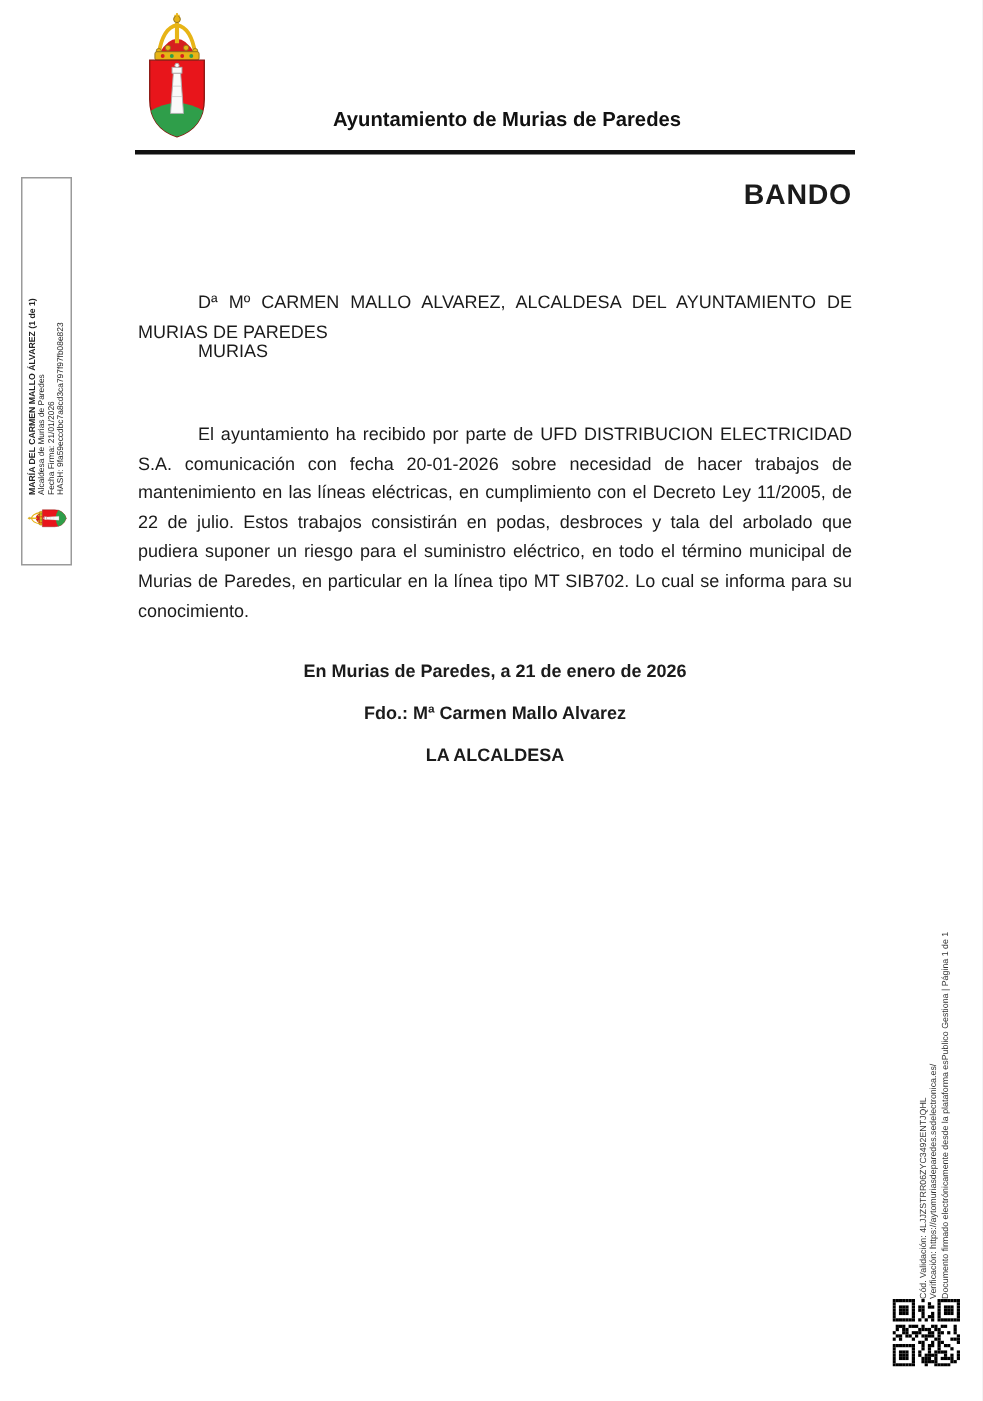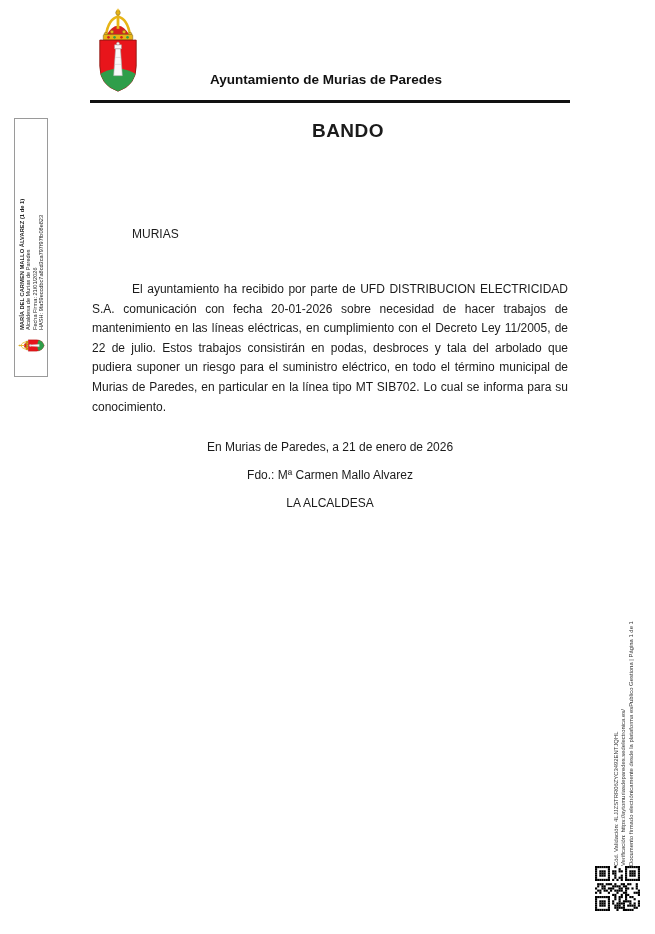--- a/index.html
+++ b/index.html
@@ -1,33 +1,33 @@
 <!DOCTYPE html>
 <html><head>
 <meta charset="utf-8">
 <style>
   html,body{margin:0;padding:0;background:#e9e9e9;}
   .page{position:relative;width:655px;height:934px;background:#ffffff;overflow:hidden;
         font-family:"Liberation Sans","DejaVu Sans",sans-serif;color:#1b1b1b;}
 
   
   .emblem{position:absolute;left:92px;top:7px;width:52px;height:87px;}
-  .muni-title{position:absolute;left:88px;top:72px;width:476px;text-align:center;
+  .muni-title{position:absolute;left:100px;top:72px;width:476px;text-align:center;
               font-weight:bold;font-size:13.5px;color:#111;}
   .header-rule{position:absolute;left:90px;top:100px;width:480px;height:2.5px;background:#111;}
 
   
   .doc-title{position:absolute;left:92px;top:120px;width:476px;padding-left:36px;box-sizing:border-box;
-             text-align:center;font-size:19px;font-weight:bold;letter-spacing:.5px;}
+             text-align:right;font-size:19px;font-weight:bold;letter-spacing:.5px;}
   .p-intro{position:absolute;left:92px;top:179px;width:476px;font-size:12px;line-height:20px;
            text-align:justify;text-indent:40px;}
   .p-informa{position:absolute;left:132px;top:227px;font-size:12px;}
   .p-body{position:absolute;left:92px;top:268px;width:476px;font-size:12px;line-height:19.6px;
           text-align:justify;text-indent:40px;}
-  .closing{position:absolute;left:92px;top:440px;width:476px;text-align:center;font-size:12px;}
+  .closing{position:absolute;left:92px;top:440px;width:476px;text-align:center;font-size:12px;font-weight:bold;}
   .closing div{line-height:15px;margin-bottom:13px;}
 
   
   .stamp-box{position:absolute;left:14px;top:118px;width:34px;height:259px;
              border:1px solid #9a9a9a;box-sizing:border-box;background:#fff;}
   .stamp-rot{position:absolute;left:3px;top:252px;width:246px;height:27px;
              transform:rotate(-90deg);transform-origin:0 0;display:flex;align-items:center;}
   .stamp-emblem{margin-left:15px;width:21px;height:27px;flex:0 0 auto;}
   .stamp-text{margin-left:5px;font-size:5.6px;line-height:6.5px;white-space:nowrap;color:#222;}
   .stamp-text .b{font-weight:bold;font-size:5.8px;}
@@ -77,20 +77,21 @@
 
 <div class="page">
 
   <svg class="emblem" viewBox="0 0 60 100">
     <use href="#escudo"></use>
   </svg>
   <div class="muni-title">Ayuntamiento de Murias de Paredes</div>
   <div class="header-rule"></div>
 
   <div class="doc-title">BANDO</div>
+  <p class="p-intro">Dª Mº CARMEN MALLO ALVAREZ, ALCALDESA DEL AYUNTAMIENTO DE MURIAS DE PAREDES</p>
   <div class="p-informa">MURIAS</div>
   <p class="p-body">El ayuntamiento ha recibido por parte de UFD DISTRIBUCION ELECTRICIDAD S.A. comunicación con fecha 20-01-2026 sobre necesidad de hacer trabajos de mantenimiento en las líneas eléctricas, en cumplimiento con el Decreto Ley 11/2005, de 22 de julio. Estos trabajos consistirán en podas, desbroces y tala del arbolado que pudiera suponer un riesgo para el suministro eléctrico, en todo el término municipal de Murias de Paredes, en particular en la línea tipo MT SIB702. Lo cual se informa para su conocimiento.</p>
 
   <div class="closing">
     <div>En Murias de Paredes, a 21 de enero de 2026</div>
     <div>Fdo.: Mª Carmen Mallo Alvarez</div>
     <div>LA ALCALDESA</div>
   </div>
 
   <div class="stamp-box">

